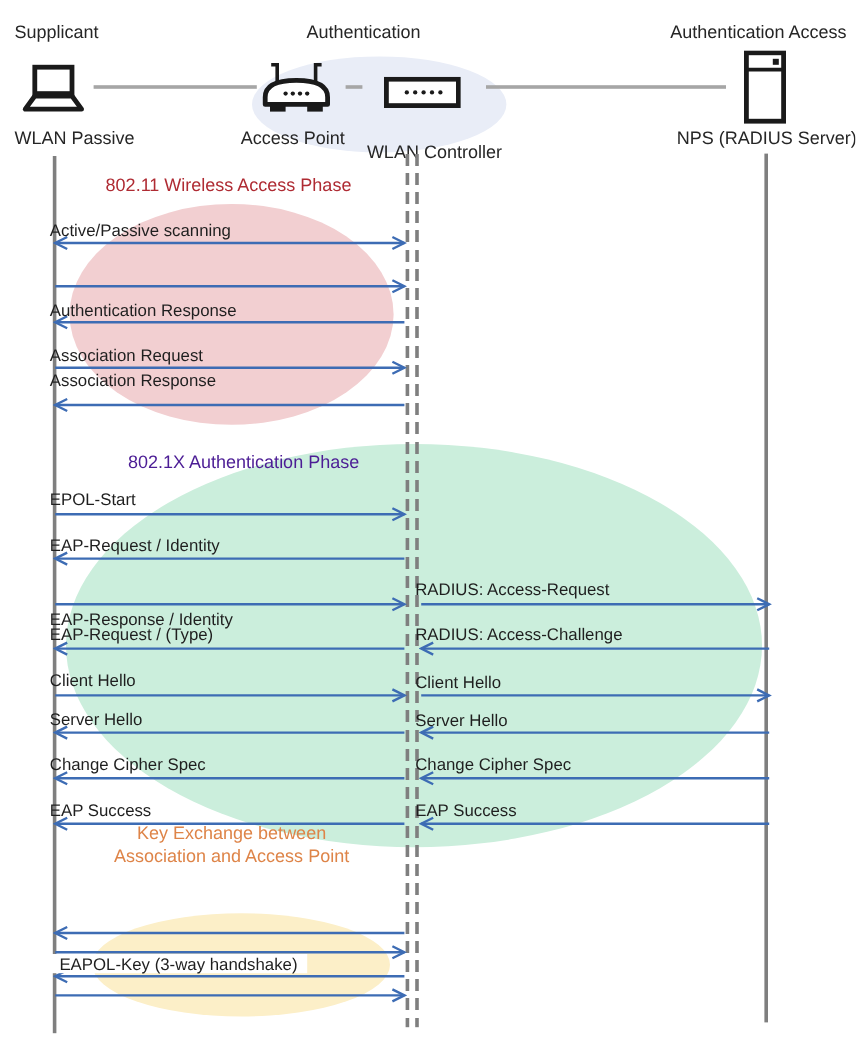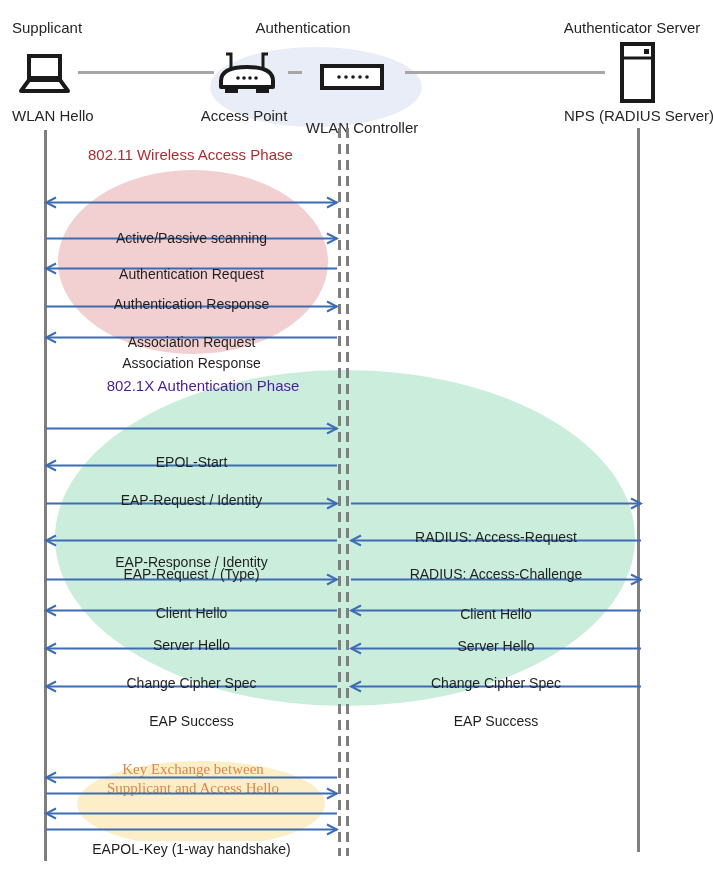--- a/index.html
+++ b/index.html
@@ -21,39 +21,39 @@
   
   .role-label,.device-label{position:absolute;font-size:15px;white-space:nowrap;}
   .centered{text-align:center;}
   
   .phase-title{position:absolute;font-size:15px;text-align:center;white-space:nowrap;}
   .phase-red{color:#AF2B33;}
   .phase-green{color:#4c1d95;}
   .phase-orange{color:#DE8448;line-height:19px;}
   .phase-orange span{display:block;}
   
-  .msg-label{position:absolute;width:300px;text-align:center;font-size:14px;color:#1f1f1f;white-space:nowrap;z-index:6;margin-top:46px;}
+  .msg-label{position:absolute;width:300px;font-size:14px;color:#1f1f1f;white-space:nowrap;z-index:6;}
   .msg-label .wbg{background:#ffffff;padding:0 8px;}
   
   #arrows{position:absolute;left:0;top:0;z-index:5;}
   .icon-wrap{position:absolute;z-index:4;}
 </style>
 </head>
 <body>
 
 <div class="stage">
 
   <div class="ellipse el-blue"></div>
   <div class="ellipse el-pink"></div>
   <div class="ellipse el-green"></div>
   <div class="ellipse el-yellow"></div>
 
   <div class="role-label" style="left:12px;top:19px;">Supplicant</div>
   <div class="role-label centered" style="left:243px;top:19px;width:120px;">Authentication</div>
-  <div class="role-label centered" style="left:556px;top:19px;width:152px;">Authenticator Server</div>
+  <div class="role-label centered" style="left:556px;top:19px;width:152px;">Authentication Access</div>
 
   <div class="connector" style="left:78px;width:136px;"></div>
   <div class="connector" style="left:288px;width:14px;"></div>
   <div class="connector" style="left:405px;width:200px;"></div>
 
   <div class="icon-wrap" style="left:11px;top:53px;">
     <svg width="66" height="42" viewBox="0 0 66 42">
       <rect x="18" y="3" width="31" height="22" fill="#fff" stroke="#1A1A1A" stroke-width="4"></rect>
       <path d="M10 38 L57 38 L49 27 L18 27 Z" fill="#fff" stroke="#1A1A1A" stroke-width="4" stroke-linejoin="round"></path>
     </svg>
@@ -82,35 +82,35 @@
     </svg>
   </div>
   <div class="icon-wrap" style="left:619px;top:42px;">
     <svg width="38" height="62" viewBox="0 0 38 62">
       <rect x="3" y="2" width="31" height="57" fill="#fff" stroke="#1A1A1A" stroke-width="4"></rect>
       <line x1="3" y1="16" x2="34" y2="16" stroke="#1A1A1A" stroke-width="3"></line>
       <rect x="25" y="7" width="5" height="5" fill="#1A1A1A"></rect>
     </svg>
   </div>
 
-  <div class="device-label" style="left:12px;top:107px;">WLAN Hello</div>
+  <div class="device-label" style="left:12px;top:107px;">WLAN Passive</div>
   <div class="device-label centered" style="left:184px;top:107px;width:120px;">Access Point</div>
   <div class="device-label centered" style="left:301px;top:107px;width:122px;margin-top:12px;">WLAN Controller</div>
   <div class="device-label centered" style="left:564px;top:107px;width:150px;">NPS (RADIUS Server)</div>
 
   <div class="lifeline" style="left:44px;top:130px;height:731px;"></div>
   <div class="lifeline dashed" style="left:338px;top:128px;height:728px;"></div>
   <div class="lifeline dashed" style="left:346px;top:128px;height:728px;"></div>
   <div class="lifeline" style="left:637px;top:128px;height:724px;"></div>
 
   <div class="phase-title phase-red" style="left:88px;top:146px;width:200px;">802.11 Wireless Access Phase</div>
   <div class="phase-title phase-green" style="left:103px;top:377px;width:200px;">802.1X Authentication Phase</div>
-  <div class="phase-title phase-orange" style="left:93px;top:760px;width:200px;font-family:Liberation Serif, serif;">
+  <div class="phase-title phase-orange" style="left:93px;top:685px;width:200px;">
     <span>Key Exchange between</span>
-    <span>Supplicant and Access Hello</span>
+    <span>Association and Access Point</span>
   </div>
 
   <svg id="arrows" width="713" height="875">
     <defs>
       <marker id="head" markerUnits="userSpaceOnUse" markerWidth="14" markerHeight="14" refX="12" refY="7" orient="auto-start-reverse">
         <path d="M2,2 L12,7 L2,12" fill="none" stroke="#3D6CB4" stroke-width="2"></path>
       </marker>
     </defs>
   <line x1="46" x2="337" y1="202.5" y2="202.5" stroke="#3D6CB4" stroke-width="2" marker-end="url(#head)" marker-start="url(#head)"></line>
       <line x1="46" x2="337" y1="238.5" y2="238.5" stroke="#3D6CB4" stroke-width="2" marker-end="url(#head)"></line>
@@ -131,32 +131,31 @@
       <line x1="641" x2="351" y1="648.5" y2="648.5" stroke="#3D6CB4" stroke-width="2" marker-end="url(#head)"></line>
       <line x1="337" x2="46" y1="686.5" y2="686.5" stroke="#3D6CB4" stroke-width="2" marker-end="url(#head)"></line>
       <line x1="641" x2="351" y1="686.5" y2="686.5" stroke="#3D6CB4" stroke-width="2" marker-end="url(#head)"></line>
       <line x1="337" x2="46" y1="777.5" y2="777.5" stroke="#3D6CB4" stroke-width="2" marker-end="url(#head)"></line>
       <line x1="46" x2="337" y1="793.5" y2="793.5" stroke="#3D6CB4" stroke-width="2" marker-end="url(#head)"></line>
       <line x1="337" x2="46" y1="813.5" y2="813.5" stroke="#3D6CB4" stroke-width="2" marker-end="url(#head)"></line>
       <line x1="46" x2="337" y1="829.5" y2="829.5" stroke="#3D6CB4" stroke-width="2" marker-end="url(#head)"></line>
     </svg>
 
 <div class="msg-label" style="left: 41.5px; top: 184px;"><span>Active/Passive scanning</span></div>
-    <div class="msg-label" style="left: 41.5px; top: 220px;"><span>Authentication Request</span></div>
     <div class="msg-label" style="left: 41.5px; top: 250px;"><span>Authentication Response</span></div>
     <div class="msg-label" style="left: 41.5px; top: 288px;"><span>Association Request</span></div>
     <div class="msg-label" style="left: 41.5px; top: 309px;"><span>Association Response</span></div>
     <div class="msg-label" style="left: 41.5px; top: 408px;"><span>EPOL-Start</span></div>
     <div class="msg-label" style="left: 41.5px; top: 446px;"><span>EAP-Request / Identity</span></div>
     <div class="msg-label" style="left: 41.5px; top: 508px;"><span>EAP-Response / Identity</span></div>
     <div class="msg-label" style="left: 346px; top: 483px;"><span>RADIUS: Access-Request</span></div>
     <div class="msg-label" style="left: 41.5px; top: 520px;"><span>EAP-Request / (Type)</span></div>
     <div class="msg-label" style="left: 346px; top: 520px;"><span>RADIUS: Access-Challenge</span></div>
     <div class="msg-label" style="left: 41.5px; top: 559px;"><span>Client Hello</span></div>
     <div class="msg-label" style="left: 346px; top: 560px;"><span>Client Hello</span></div>
     <div class="msg-label" style="left: 41.5px; top: 591px;"><span>Server Hello</span></div>
     <div class="msg-label" style="left: 346px; top: 592px;"><span>Server Hello</span></div>
     <div class="msg-label" style="left: 41.5px; top: 629px;"><span>Change Cipher Spec</span></div>
     <div class="msg-label" style="left: 346px; top: 629px;"><span>Change Cipher Spec</span></div>
     <div class="msg-label" style="left: 41.5px; top: 667px;"><span>EAP Success</span></div>
     <div class="msg-label" style="left: 346px; top: 667px;"><span>EAP Success</span></div>
-    <div class="msg-label" style="left: 41.5px; top: 795px;"><span class="wbg">EAPOL-Key (1-way handshake)</span></div>
+    <div class="msg-label" style="left: 41.5px; top: 795px;"><span class="wbg">EAPOL-Key (3-way handshake)</span></div>
   </div>
 
 </body></html>

